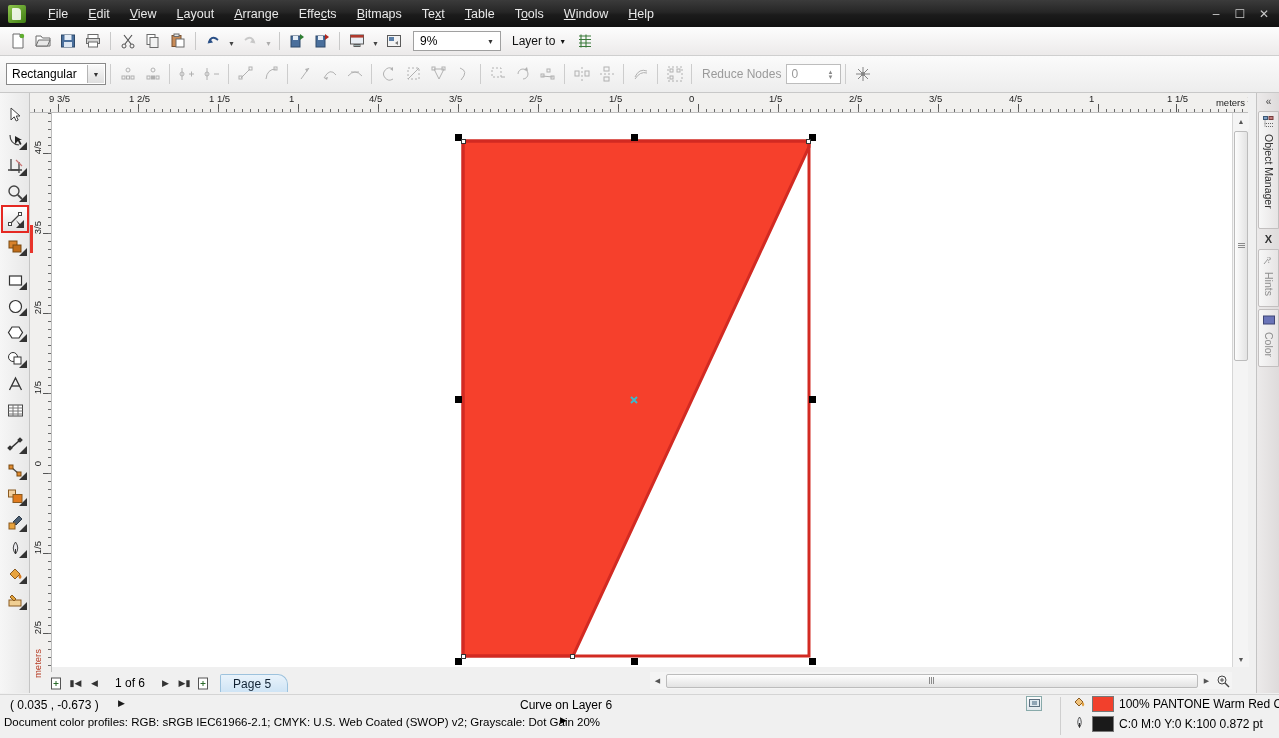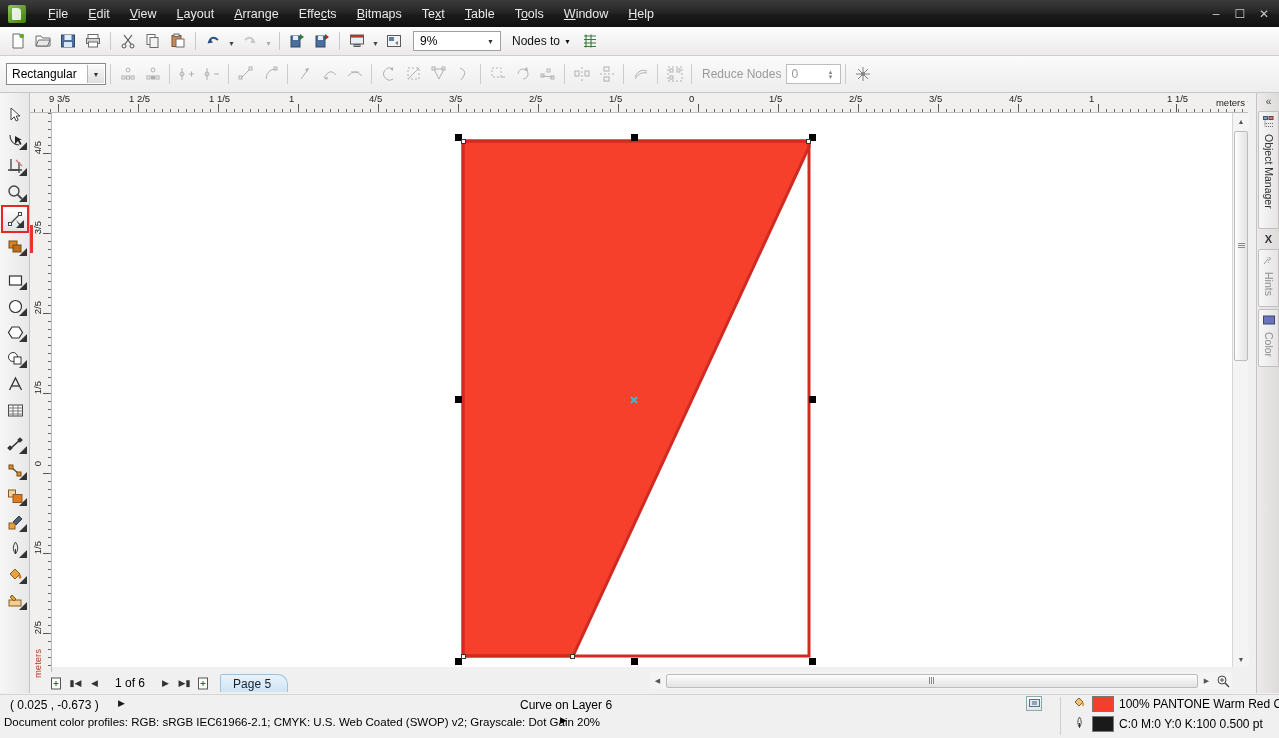--- a/index.html
+++ b/index.html
@@ -379,21 +379,21 @@
           <path d="M9 10 l3-2 v4z" fill="#777"></path>
         </svg>
     </div>
 
     <div class="zoom-combo">
       <span class="val">9%</span>
       <span class="dd">▼</span>
     </div>
 
     <div class="snapto">
-      <span>Nodes to</span>
+      <span>Layer to</span>
       <span style="font-size:7px">▼</span>
     </div>
     <div class="tb-btn" style="margin-left:6px">
       <svg width="16" height="16" viewBox="0 0 16 16">
           <path d="M2 3h12M2 6.5h12M2 10h12M2 13.5h12" stroke="#3a7a3a" stroke-width="1.1"></path>
           <path d="M4 1.5v13M9 1.5v13" stroke="#3a7a3a" stroke-width="1.1"></path>
         </svg>
     </div>
   </div>
 
@@ -1078,21 +1078,21 @@
       <span>
         <svg width="12" height="12" viewBox="0 0 12 12">
             <rect x="0.5" y="2" width="11" height="8" fill="#6a74b8" stroke="#3f4676"></rect>
           </svg>
       </span>
       <span class="dk-label dim">Color</span>
     </div>
   </div>
 
   <div class="statusbar">
-    <span class="sb-coords">( 0.025 , -0.673 )</span>
+    <span class="sb-coords">( 0.035 , -0.673 )</span>
     <span class="sb-arrow">▶</span>
     <span class="sb-obj">Curve on Layer 6</span>
     <span class="sb-profiles">Document color profiles: RGB: sRGB IEC61966-2.1; CMYK: U.S. Web Coated (SWOP) v2; Grayscale: Dot Gain 20%</span>
     <span class="sb-profiles-arrow">▶</span>
 
     <div class="sb-screen">
       <svg width="11" height="10" viewBox="0 0 11 10">
           <rect x="0.5" y="0.5" width="10" height="7" fill="#dfe8f0" stroke="#5d7080"></rect>
           <rect x="3" y="2" width="5" height="4" fill="#8fa4b5"></rect>
         </svg>
@@ -1111,17 +1111,17 @@
     </div>
 
     <div class="sb-out-row">
       <span>
         <svg width="15" height="15" viewBox="0 0 15 15">
             <path d="M7.5 2 Q11 7 7.5 12.5 Q4 7 7.5 2z" fill="#eceff3" stroke="#555"></path>
             <path d="M7.5 8 v4.5" stroke="#333"></path>
           </svg>
       </span>
       <span class="swatch" id="outSwatch" style="background: rgb(26, 26, 26);"></span>
-      <span class="sb-txt">C:0 M:0 Y:0 K:100  0.500 pt</span>
+      <span class="sb-txt">C:0 M:0 Y:0 K:100  0.872 pt</span>
     </div>
   </div>
 
 </div>
 
 </body></html>

